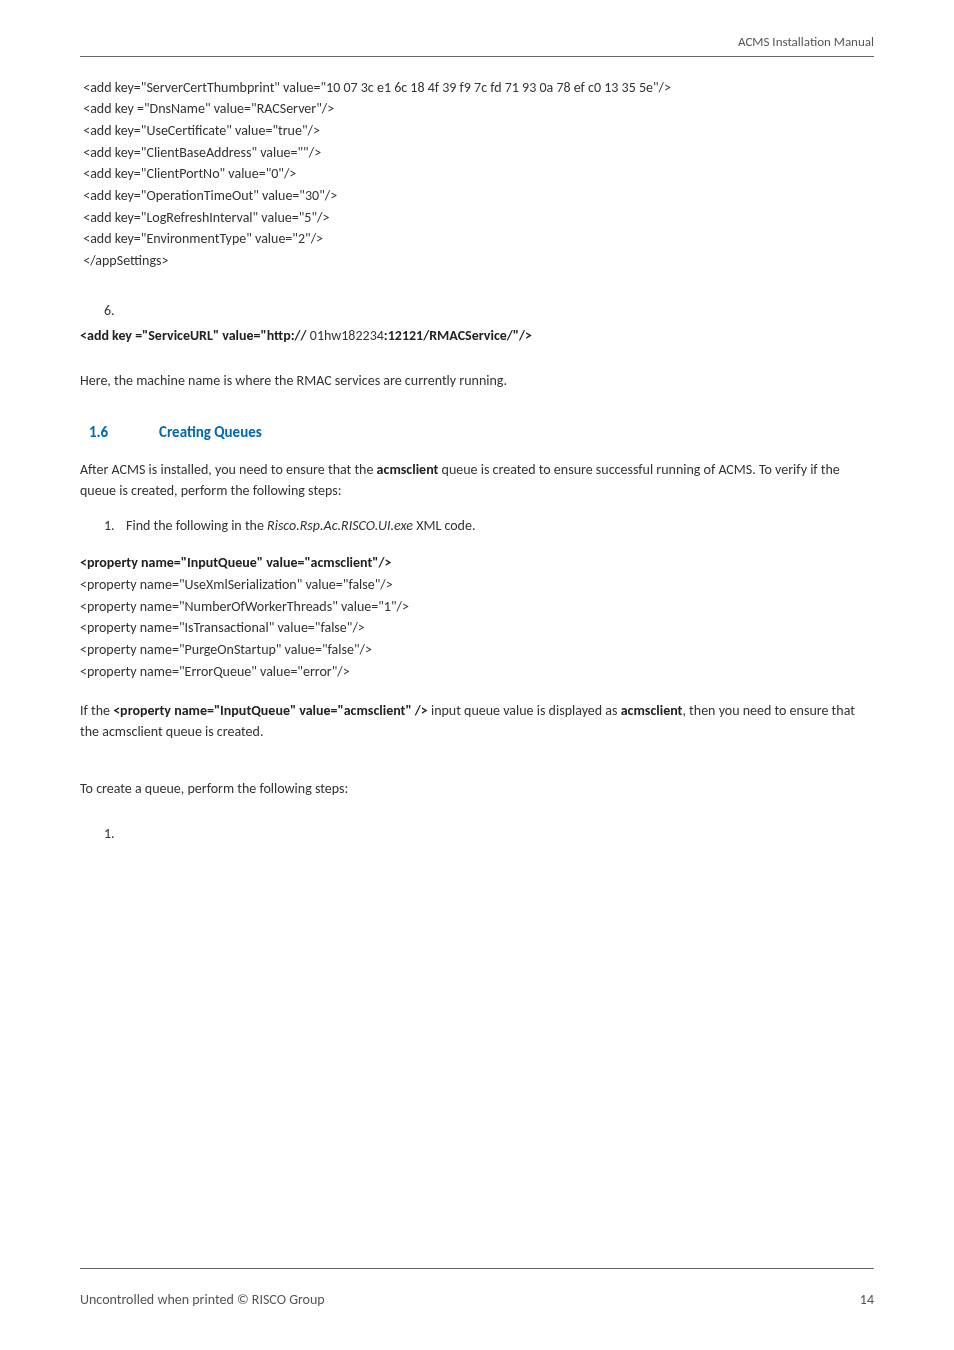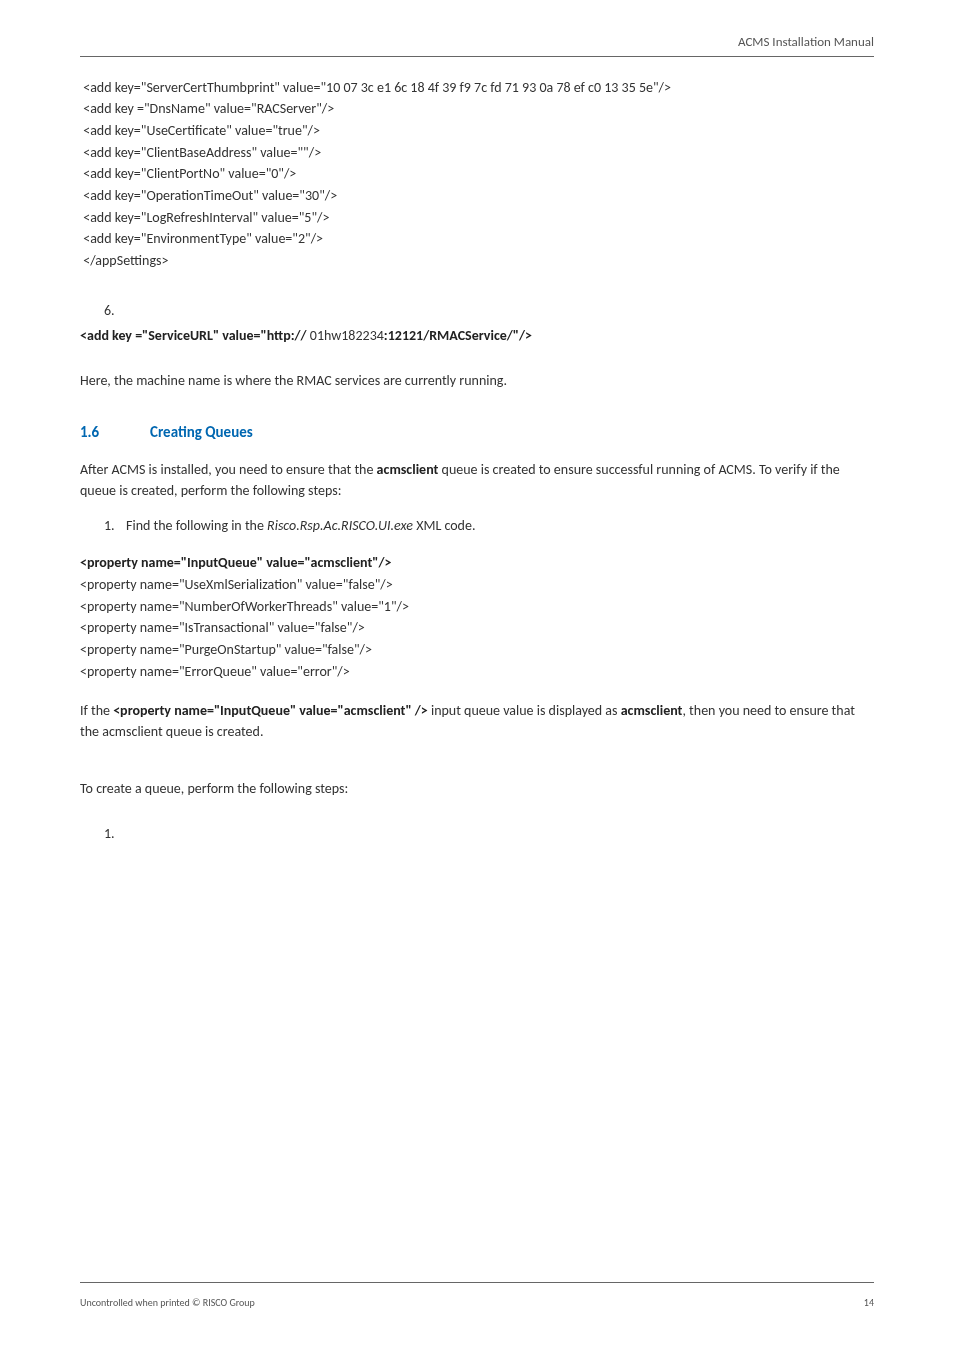--- a/index.html
+++ b/index.html
@@ -35,33 +35,33 @@
   }
   .ol-num { min-width: 22px; }
   .bold { font-weight: 600; color: #222; }
   .section-heading {
     color: #0067b1;
     font-weight: 600;
     font-size: 15px;
     margin-top: 30px;
     margin-bottom: 16px;
   }
-  .section-heading .num { display: inline-block; width: 70px; }
+  .section-heading .num { display: inline-block; width: 70px; margin-left: 9px; }
   .para { margin-bottom: 14px; }
   .italic { font-style: italic; }
   .spacer-sm { height: 10px; }
   .spacer-md { height: 22px; }
   .footer {
     position: absolute;
     left: 80px;
     right: 80px;
     bottom: 40px;
     border-top: 1px solid #666;
-    padding-top: 12px;
-    font-size: 10px;
+    padding-top: 20px;
+    font-size: 14px;
     color: #555;
     display: flex;
     justify-content: space-between;
     gap: 40px;
   }
   .text-line span { white-space: pre-wrap; }
 </style>
 </head>
 <body>
 

